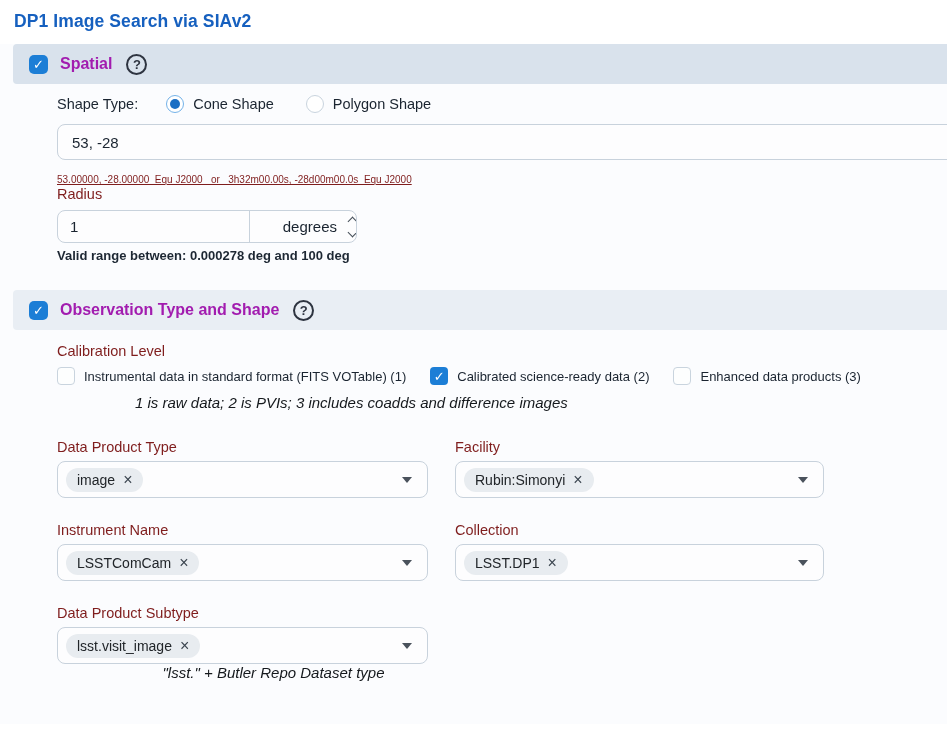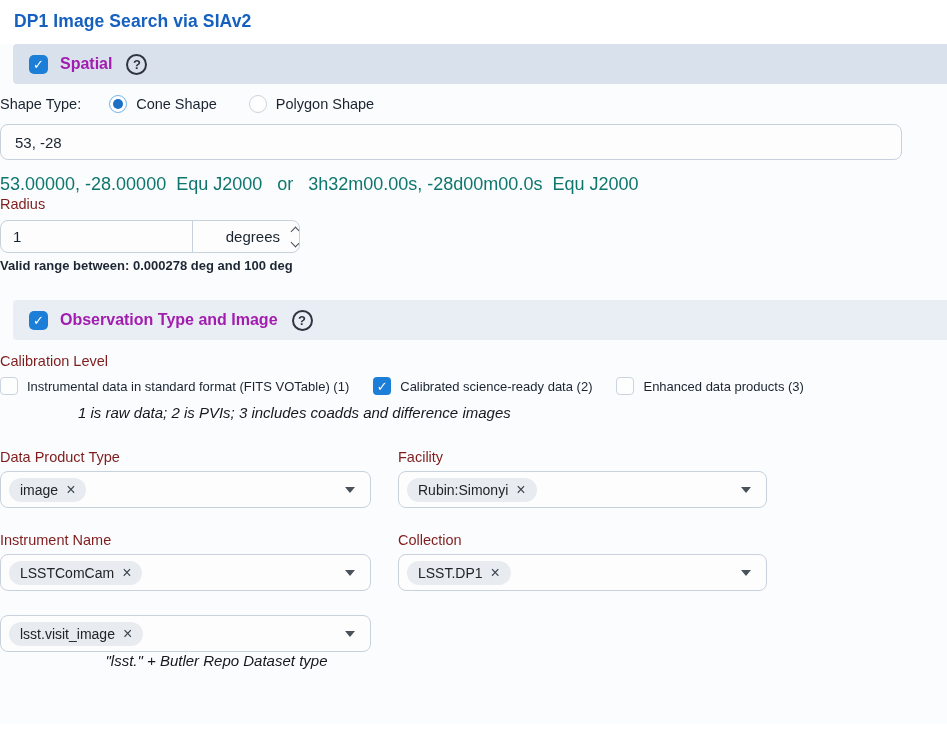--- a/index.html
+++ b/index.html
@@ -13,35 +13,35 @@
   .section-bar.spatial { background:#d9e2ec; }
   .section-bar.observation { background:#e9eef4; }
   .section-title { margin-left:12px; font-size:16px; font-weight:600; color:#a21caf; }
   .help-icon { margin-left:14px; width:21px; height:21px; border:2px solid #2e3440; border-radius:50%;
     display:flex; align-items:center; justify-content:center; font-size:13px; font-weight:700; color:#2e3440; cursor:pointer; }
 
   .cb { width:19px; height:19px; border-radius:5px; display:flex; align-items:center; justify-content:center; flex:none; cursor:pointer; }
   .cb.checked { background:#1c7ed6; color:#fff; font-size:13px; font-weight:700; line-height:1; }
   .cb.unchecked { background:#fdfefe; border:1px solid #c9d4de; color:transparent; }
 
-  .content { }
+  .content { padding-left:57px; }
 
   .shape-row { display:flex; align-items:center; margin-top:9px; height:22px; }
   .shape-label { font-size:14.5px; }
   .radio-opt { display:flex; align-items:center; margin-left:28px; cursor:pointer; }
   .radio-opt + .radio-opt { margin-left:32px;justify-content:flex-end; }
   .radio { width:18px; height:18px; border-radius:50%; background:#fff; flex:none; display:flex; align-items:center; justify-content:center; }
   .radio.on { border:1px solid #74b2e8; }
   .radio.on .dot { width:10px; height:10px; border-radius:50%; background:#1b6fc4; }
   .radio.off { border:1px solid #c9d4de; }
   .radio-opt span.rlabel { margin-left:9px; font-size:14.5px; }
 
   .pos-input { display:block; margin-top:9px; width:902px; height:36px; border:1px solid #c8d2dc; border-radius:8px;
     background:#fdfdfe; padding:0 14px; font-size:15px; color:#1a2430; font-family:inherit; outline:none; }
-  .hint { margin-top:14px; font-size:18px; color:#0f766e; white-space:pre; }
+  .hint { margin-top:14px; font-size:10px; color:#7f1d1d; white-space:pre;text-decoration:underline; }
 
   .field-label { font-size:14.5px; color:#7f1d1d; }
   .radius-label { margin-top:31px; }
   .radius-group { margin-top:7px; width:300px; height:33px; display:flex; border:1px solid #c8d2dc; border-radius:8px;
     background:#fdfdfe; overflow:hidden; }
   .radius-input { width:191px; border:none; outline:none; background:transparent; padding:0 12px; font-size:15px; font-family:inherit; color:#1a2430; }
   .radius-unit { flex:1; border-left:1px solid #c8d2dc; display:flex; align-items:center; justify-content:flex-end; gap:12px; cursor:pointer; }
   .radius-unit .unit-text { font-size:15px; }
   .spinner { display:flex; flex-direction:column; gap:4px; }
   .chev { width:7px; height:7px; border-right:1.6px solid #454e58; border-bottom:1.6px solid #454e58; }
@@ -111,21 +111,21 @@
         </span>
       </div>
     </div>
     <div class="valid-hint">Valid range between: 0.000278 deg and 100 deg</div>
   </div>
 
   <div class="section-bar observation">
     <span class="cb checked">
       <span>✓</span>
     </span>
-    <span class="section-title">Observation Type and Image</span>
+    <span class="section-title">Observation Type and Shape</span>
     <span class="help-icon">?</span>
   </div>
 
   <div class="content">
     <label class="field-label calib-label" style="display:block;">Calibration Level</label>
 
     <div class="calib-row">
       <span class="calib-item">
         <span class="cb unchecked"></span>
         <span class="clabel">Instrumental data in standard format (FITS VOTable) (1)</span>
@@ -184,20 +184,21 @@
         <div class="combobox">
           <span class="tag">
             <span>LSST.DP1</span>
             <span class="x">×</span>
           </span>
           <span class="caret"></span>
         </div>
       </div>
 
       <div class="field-cell" style="margin-bottom:0;">
+        <label class="field-label">Data Product Subtype</label>
         <div class="combobox">
           <span class="tag">
             <span>lsst.visit_image</span>
             <span class="x">×</span>
           </span>
           <span class="caret"></span>
         </div>
       </div>
 
     </div>

